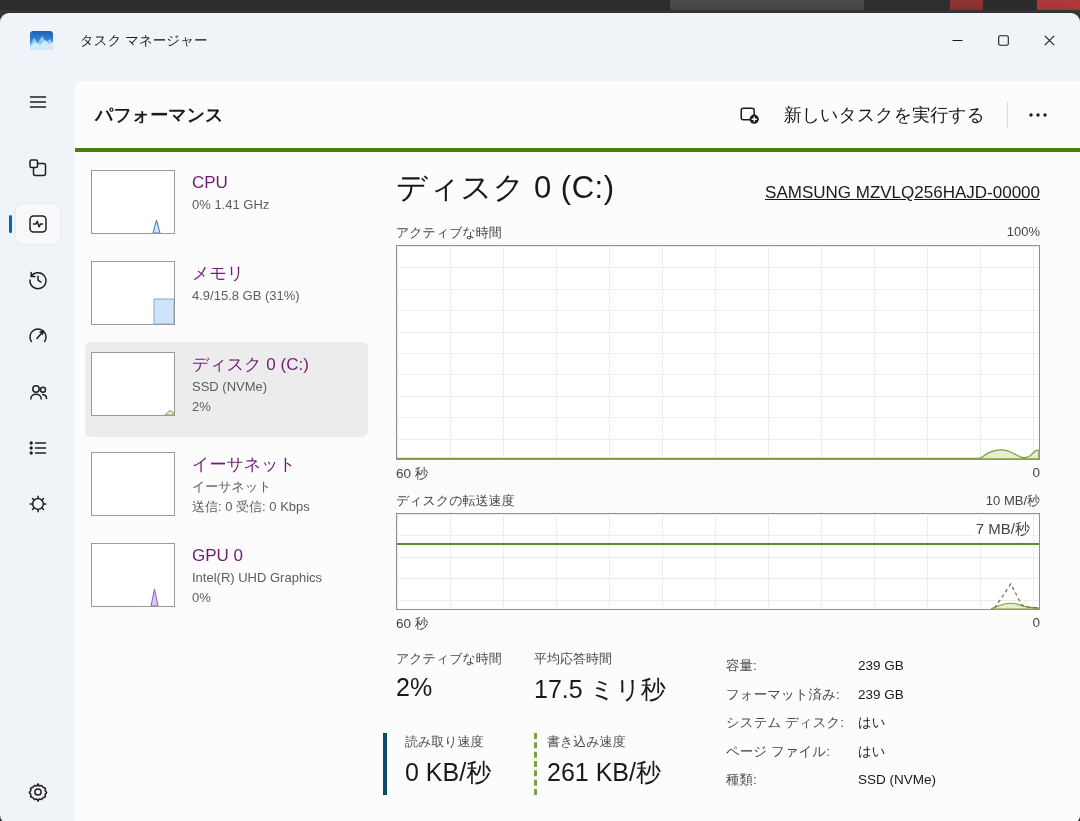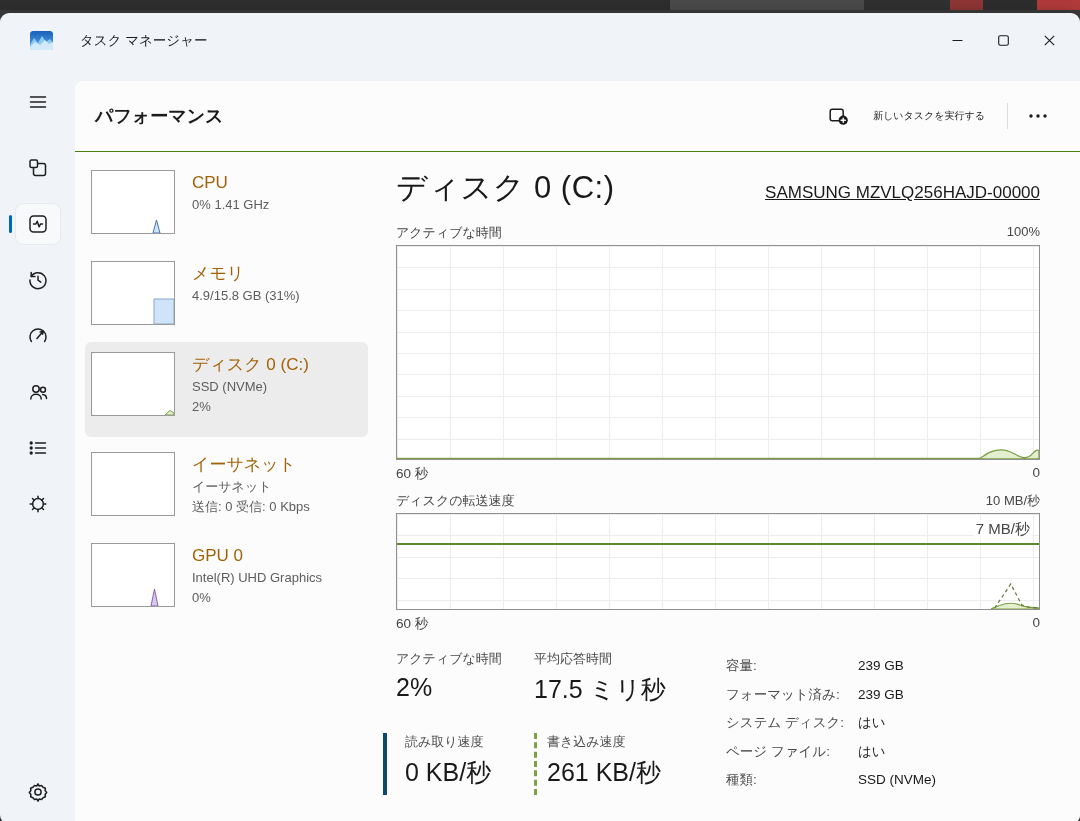--- a/index.html
+++ b/index.html
@@ -23,37 +23,37 @@
   .sidebar { width:75px; flex:0 0 auto; display:flex; flex-direction:column; align-items:center; padding-top:14px; }
   .side-btn { width:44px; height:40px; border:none; background:none; border-radius:7px; display:flex; align-items:center; justify-content:center; color:#1f1f1f; cursor:pointer; position:relative; margin-bottom:16px; }
   .side-btn.hamburger { margin-bottom:26px; }
   .side-btn.selected { background:#f8f9fb; box-shadow:0 0 0 1px #e7eaef; }
   .side-btn.selected::before { content:""; position:absolute; left:-7px; top:11px; width:3px; height:18px; border-radius:2px; background:#0067c0; }
   .sidebar-spacer { flex:1; }
   .side-btn.settings { margin-bottom:12px; }
 
   
   .content { flex:1; margin-top:13px; background:#fcfcfd; border-radius:8px 0 0 0; display:flex; flex-direction:column; min-width:0; }
-  .content-header { height:71px; flex:0 0 auto; display:flex; align-items:center; padding:0 22px 0 20px; border-bottom:1px solid #4d7c0f; }
+  .content-header { height:71px; flex:0 0 auto; display:flex; align-items:center; padding:0 22px 0 20px; border-bottom:4px solid #4d7c0f; }
   .page-title { font-size:18px; font-weight:700; color:#1b1b1b; }
   .header-spacer { flex:1; }
-  .run-task-btn { display:flex; align-items:center; gap:24px; background:none; border:none; border-radius:5px; padding:8px 12px; font-size:10px; color:#1b1b1b; cursor:pointer; font-family:inherit; }
+  .run-task-btn { display:flex; align-items:center; gap:24px; background:none; border:none; border-radius:5px; padding:8px 12px; font-size:18px; color:#1b1b1b; cursor:pointer; font-family:inherit; }
   .header-divider { width:1px; height:26px; background:#dcdcdc; margin:0 10px; }
   .more-btn { background:none; border:none; width:40px; height:34px; display:flex; align-items:center; justify-content:center; border-radius:5px; cursor:pointer; color:#1b1b1b; }
 
   .content-body { flex:1; display:flex; min-height:0; padding-left:10px; }
 
   
   .perf-list { width:283px; flex:0 0 auto; padding-top:8px; }
   .perf-item { display:flex; gap:17px; padding:10px 8px 12px 6px; border-radius:6px; cursor:pointer; margin-bottom:5px; }
   .perf-item.selected { background:#ececec; padding-bottom:21px; }
   .mini-chart { width:84px; height:64px; background:#fff; border:1px solid #9a9a9a; flex:0 0 auto; position:relative; }
   .mini-chart svg { position:absolute; left:0; top:0; }
   .perf-text { padding-top:1px; min-width:0; }
-  .perf-title { font-size:17px; color:#a16207; line-height:24px; white-space:nowrap; }
+  .perf-title { font-size:17px; color:#701a75; line-height:24px; white-space:nowrap; }
   .perf-sub { font-size:13px; color:#5d5d5d; line-height:19.5px; white-space:nowrap; }
 
   
   .detail { flex:1; padding:15px 40px 0 28px; min-width:0; }
   .detail-title-row { display:flex; align-items:baseline; }
   .detail-title { font-size:31px; font-weight:400; color:#191919; letter-spacing:.5px; }
   .detail-device { margin-left:auto; font-size:17px; color:#191919;text-decoration:underline; }
 
   .chart-label-row { display:flex; justify-content:space-between; font-size:13px; color:#454545; margin-top:15px; margin-bottom:3px; }
   .chart-axis-row { display:flex; justify-content:space-between; font-size:13.5px; color:#454545; margin-top:5px;gap:40px; }

